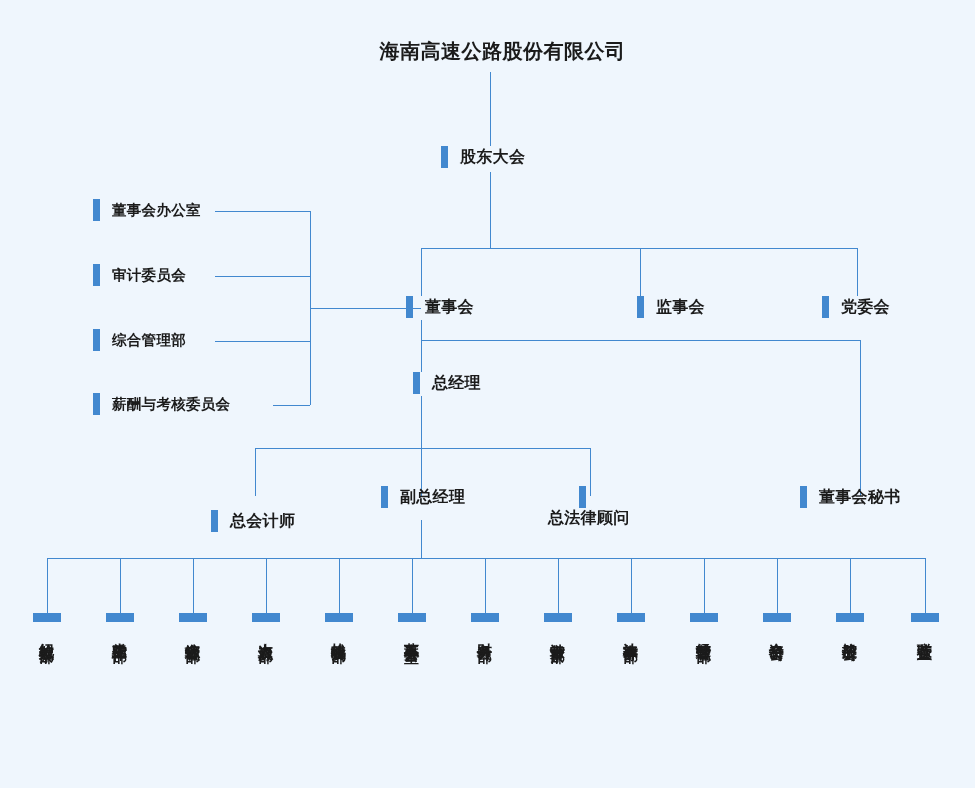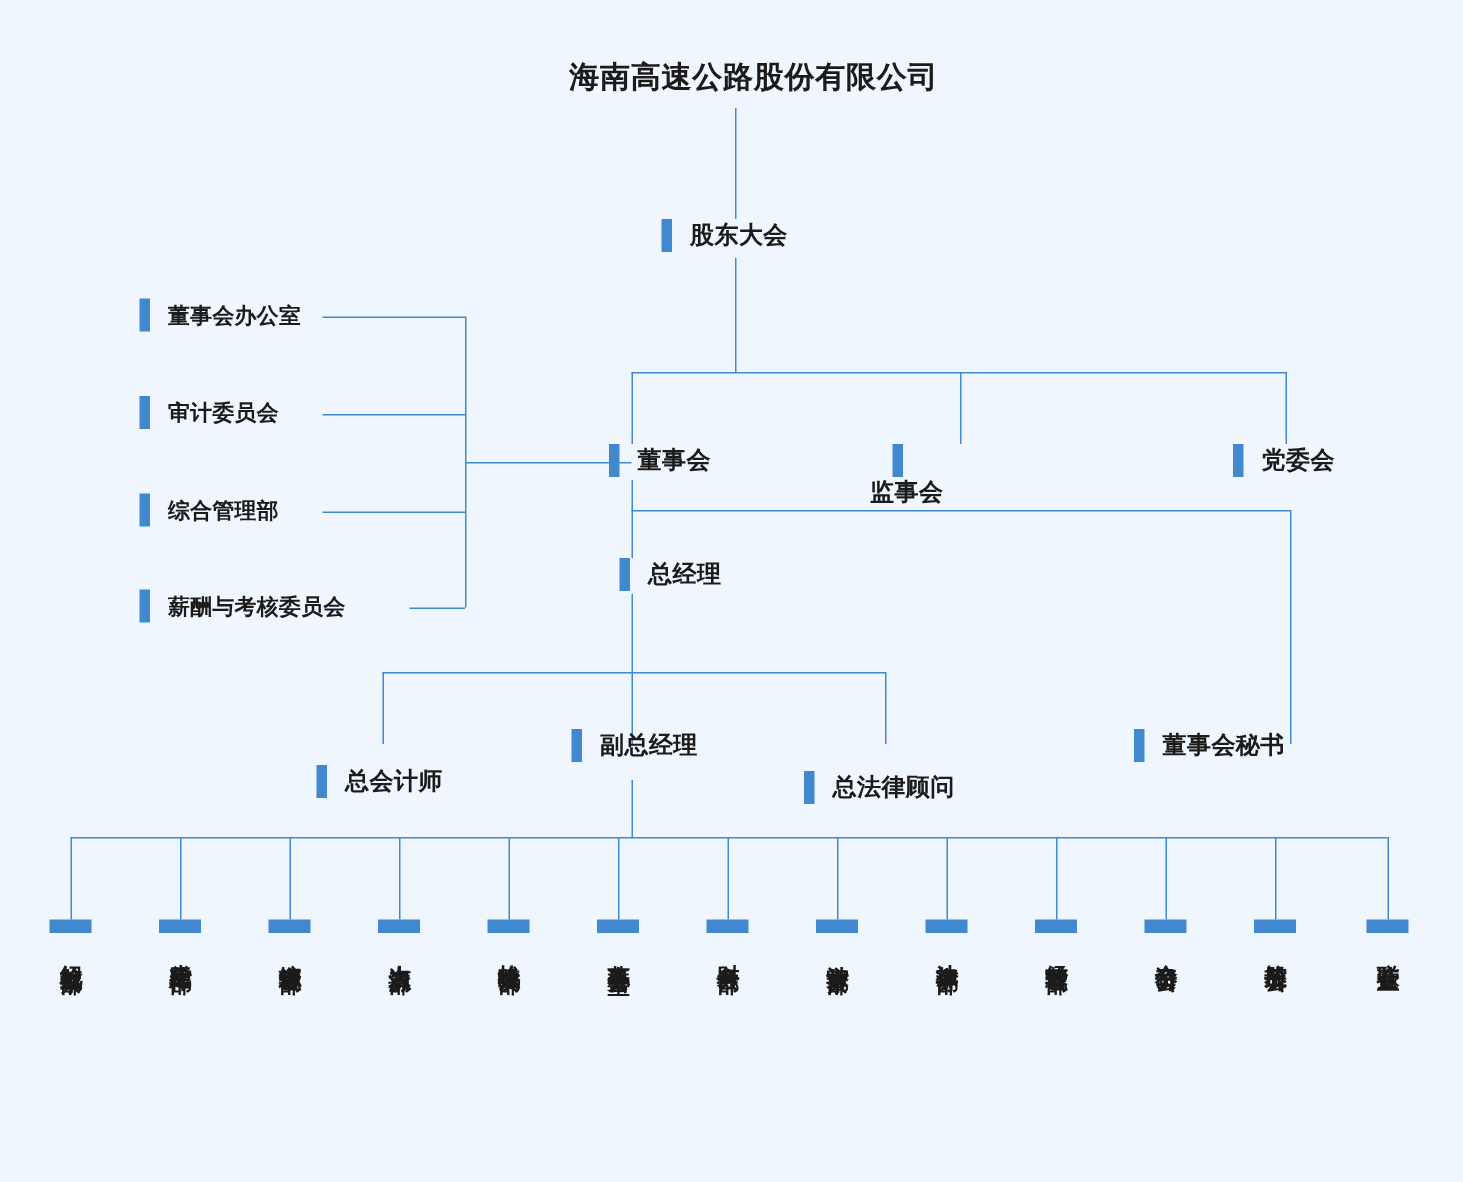--- a/index.html
+++ b/index.html
@@ -148,21 +148,21 @@
   <div class="node" style="left:441px; top:146px;">
     <span class="bar"></span>
     <span class="label">股东大会</span>
   </div>
 
   <div class="node" style="left:386px; top:296px;margin-left:20px;">
     <span class="bar"></span>
     <span class="label">董事会</span>
   </div>
 
-  <div class="node" style="left:568px; top:296px;flex-direction:column;">
+  <div class="node" style="left:637px; top:296px;">
     <span class="bar"></span>
     <span class="label">监事会</span>
   </div>
 
   <div class="node" style="left:822px; top:296px;">
     <span class="bar"></span>
     <span class="label">党委会</span>
   </div>
 
   <div class="node" style="left:386px; top:372px;margin-left:27px;">
@@ -173,26 +173,26 @@
   <div class="node" style="left:211px; top:486px;margin-top:24px;">
     <span class="bar"></span>
     <span class="label">总会计师</span>
   </div>
 
   <div class="node" style="left:381px; top:486px;">
     <span class="bar"></span>
     <span class="label">副总经理</span>
   </div>
 
-  <div class="node" style="left:536px; top:514px;">
+  <div class="node" style="left:536px; top:486px;flex-direction:column;">
     <span class="bar"></span>
     <span class="label">总法律顾问</span>
   </div>
 
-  <div class="node" style="left:756px; top:486px;">
+  <div class="node" style="left:800px; top:486px;">
     <span class="bar"></span>
     <span class="label">董事会秘书</span>
   </div>
 
   <div class="node small" style="left:93px; top:199px;">
     <span class="bar"></span>
     <span class="label">董事会办公室</span>
   </div>
 
   <div class="node small" style="left:93px; top:264px;">

